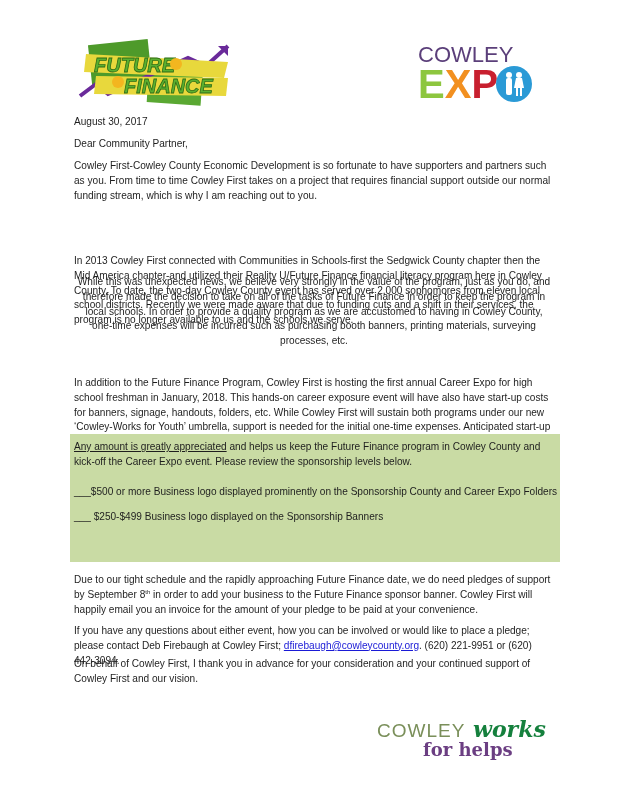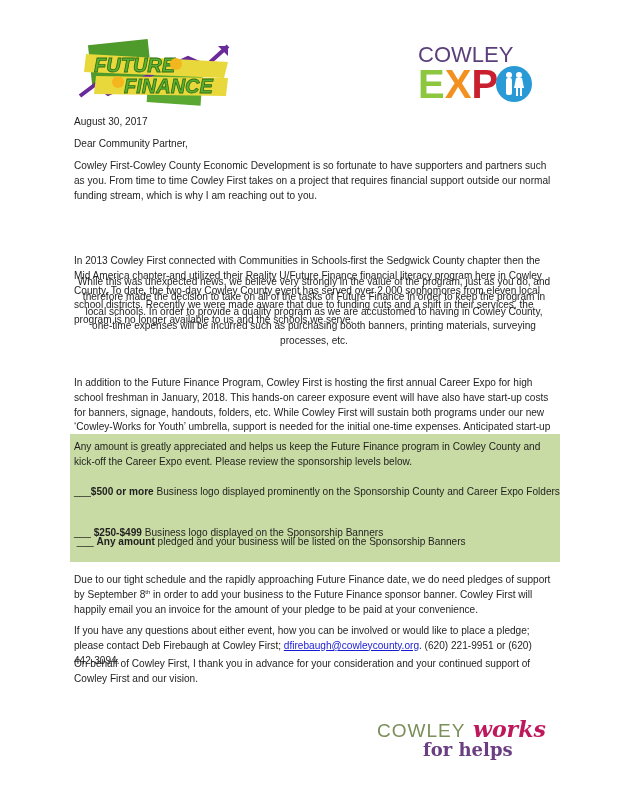--- a/index.html
+++ b/index.html
@@ -24,34 +24,34 @@
   .date { top: 115px; }
   .salutation { top: 137px; }
   .p1 { top: 159px; }
   .p2 { top: 210px; margin-top: 44px; }
   .p3 { top: 275px; text-align: center; }
   .p4 { top: 376px; }
   .green-box { position: absolute; left: 70px; top: 434px; width: 490px; height: 128px; background: #c9dba4; }
   .gb-intro { top: 440px; }
   .lvl { position: absolute; left: 74px; font-size: 10.1px; line-height: 14px; white-space: nowrap; }
   .lvl1 { top: 485px; }
-  .lvl2 { top: 510px; margin-top: 16px; }
+  .lvl2 { top: 510px; }
   .lvl3 { top: 535px; }
   .p5 { top: 573px; }
   .p6 { top: 624px; }
   .p7 { top: 657px; }
-  .underline { }
-  .bold { font-weight: bold; }
+  .underline { text-decoration: underline; }
+  .bold { font-weight: normal; }
   .link { color: #1a1ad6; text-decoration: underline; text-align: right; }
   sup { font-size: 6px; line-height: 0; }
 
   
   .cw-logo { position: absolute; left: 377px; top: 720px; width: 170px; height: 46px; }
   .cw-cowley { position: absolute; left: 0; top: 0; font-family: "Liberation Sans", sans-serif; font-size: 19px; color: #7a8f5a; letter-spacing: 1px; }
-  .cw-works { position: absolute; left: 96px; top: -4px; font-family: "DejaVu Serif", serif; font-style: italic; font-weight: bold; font-size: 22px; color: #be185d; }
+  .cw-works { position: absolute; left: 96px; top: -4px; font-family: "DejaVu Serif", serif; font-style: italic; font-weight: bold; font-size: 22px; color: #15803d; }
   .cw-youth { position: absolute; left: 46px; top: 19px; font-family: "DejaVu Serif", serif; font-weight: bold; font-size: 18px; color: #6b3e82; }
 </style>
 </head>
 <body>
 
 <div class="page">
 
   <div class="ff-logo">
     <svg width="160" height="70" viewBox="0 0 160 70">
       <g>
@@ -93,21 +93,20 @@
   <p class="text para salutation">Dear Community Partner,</p>
   <p class="text para p2">In 2013 Cowley First connected with Communities in Schools-first the Sedgwick County chapter then the Mid America chapter-and utilized their Reality U/Future Finance financial literacy program here in Cowley County. To date, the two-day Cowley County event has served over 2,000 sophomores from eleven local school districts. Recently we were made aware that due to funding cuts and a shift in their services, the program is no longer available to us and the schools we serve.</p>
   <p class="text para p3">While this was unexpected news, we believe very strongly in the value of the program, just as you do, and therefore made the decision to take on all of the tasks of Future Finance in order to keep the program in local schools. In order to provide a quality program as we are accustomed to having in Cowley County, one-time expenses will be incurred such as purchasing booth banners, printing materials, surveying processes, etc.</p>
   <p class="text para p4">In addition to the Future Finance Program, Cowley First is hosting the first annual Career Expo for high school freshman in January, 2018. This hands-on career exposure event will have also have start-up costs for banners, signage, handouts, folders, etc. While Cowley First will sustain both programs under our new ‘Cowley-Works for Youth’ umbrella, support is needed for the initial one-time expenses. Anticipated start-up cost for both events is $7000.</p>
 
   <div class="green-box"></div>
   <p class="text para gb-intro"><span class="underline">Any amount is greatly appreciated</span><span> and helps us keep the Future Finance program in Cowley County and kick-off the Career Expo event. Please review the sponsorship levels below.</span></p>
 
   <div class="lvl lvl1"><span>___</span><span class="bold">$500 or more</span><span> Business logo displayed prominently on the Sponsorship County and Career Expo Folders</span></div>
   <div class="lvl lvl2"><span style="white-space:pre">___ </span><span class="bold">$250-$499</span><span> Business logo displayed on the Sponsorship Banners</span></div>
-  <div class="lvl lvl3"><span style="white-space:pre"> ___ </span><span class="bold">Any amount</span><span> pledged and your business will be listed on the Sponsorship Banners</span></div>
 
   <p class="text para p5"><span>Due to our tight schedule and the rapidly approaching Future Finance date, we do need pledges of support by September 8</span><sup>th</sup><span> in order to add your business to the Future Finance sponsor banner. Cowley First will happily email you an invoice for the amount of your pledge to be paid at your convenience.</span></p>
   <p class="text para p6"><span>If you have any questions about either event, how you can be involved or would like to place a pledge; please contact Deb Firebaugh at Cowley First; </span><a class="link">dfirebaugh@cowleycounty.org</a><span>. (620) 221-9951 or (620) 442-3094.</span></p>
   <p class="text para p7">On behalf of Cowley First, I thank you in advance for your consideration and your continued support of Cowley First and our vision.</p>
 
   <div class="cw-logo">
     <span class="cw-cowley">COWLEY</span>
     <span class="cw-works">works</span>
     <span class="cw-youth">for helps</span>
   </div>

